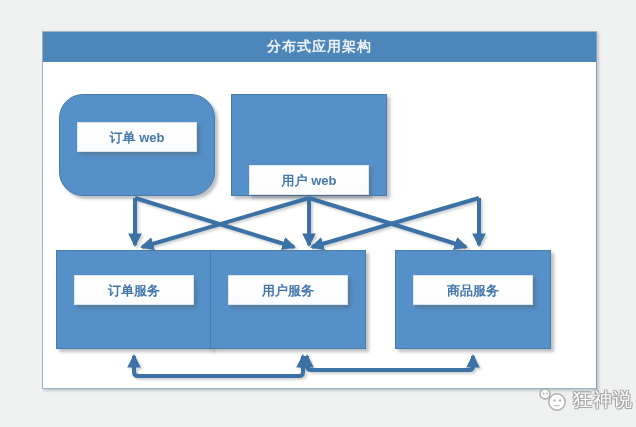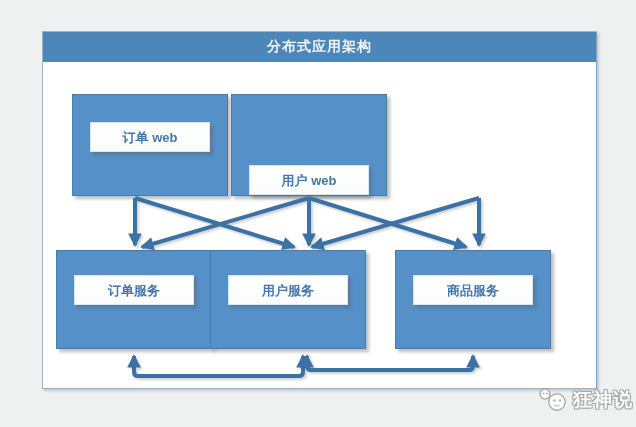--- a/index.html
+++ b/index.html
@@ -23,21 +23,21 @@
   .node{
     position:absolute;width:156px;box-sizing:border-box;
     background:var(--box,#5590c8);
     border:1px solid #47186;
     border:1px solid #477cab;
     box-shadow:3px 3px 3px rgba(125,130,135,.5);
     display:flex;justify-content:center;align-items:flex-start;
   }
   .top{top:62px;height:102px;}
   .bot{top:218px;height:99px;}
-  .n1{left:29px;}  .n2{left:188px;align-items:flex-end;} .n3{left:358px;}
+  .n1{left:16px;border-radius:24px;}  .n2{left:188px;align-items:flex-end;} .n3{left:358px;}
   .n4{left:13px;}  .n5{left:167px;} .n6{left:352px;}
 
   .nodelabel{
     display:block;width:120px;height:30px;line-height:30px;
     background:linear-gradient(#ffffff,#fbfcfd);
     border:1px solid #dde5ec;
     box-shadow:3px 3px 3px rgba(90,100,110,.45);
     color:var(--label-text,#4478ad);
     font-size:13px;font-weight:bold;text-align:center;
     box-sizing:border-box;white-space:nowrap;
@@ -51,21 +51,21 @@
     filter:drop-shadow(2px 2px 1px rgba(120,125,130,.35));
   }
   svg.arrows path{stroke:var(--arrow,#3b71a5);stroke-width:4;fill:none;}
   svg.arrows path.ah{fill:var(--arrow,#3b71a5);stroke:none;}
 
   .watermark{
     position:absolute;right:3px;top:385px;height:30px;
     display:flex;align-items:center;gap:3px;
   }
   .wtext{
-    font-size:19px;font-weight:bold;color:#fdfdfd;letter-spacing:1px;
+    font-size:19px;font-weight:normal;color:#fdfdfd;letter-spacing:1px;
     text-shadow:-1px -1px 0 #a8a8a8,1px -1px 0 #a8a8a8,-1px 1px 0 #a8a8a8,1px 1px 0 #a8a8a8,0 0 2px #9a9a9a;
     white-space:nowrap;
   }
 </style>
 </head>
 <body>
 
 <div class="stage">
   <div class="panel">
     <div class="titlebar">分布式应用架构</div>

